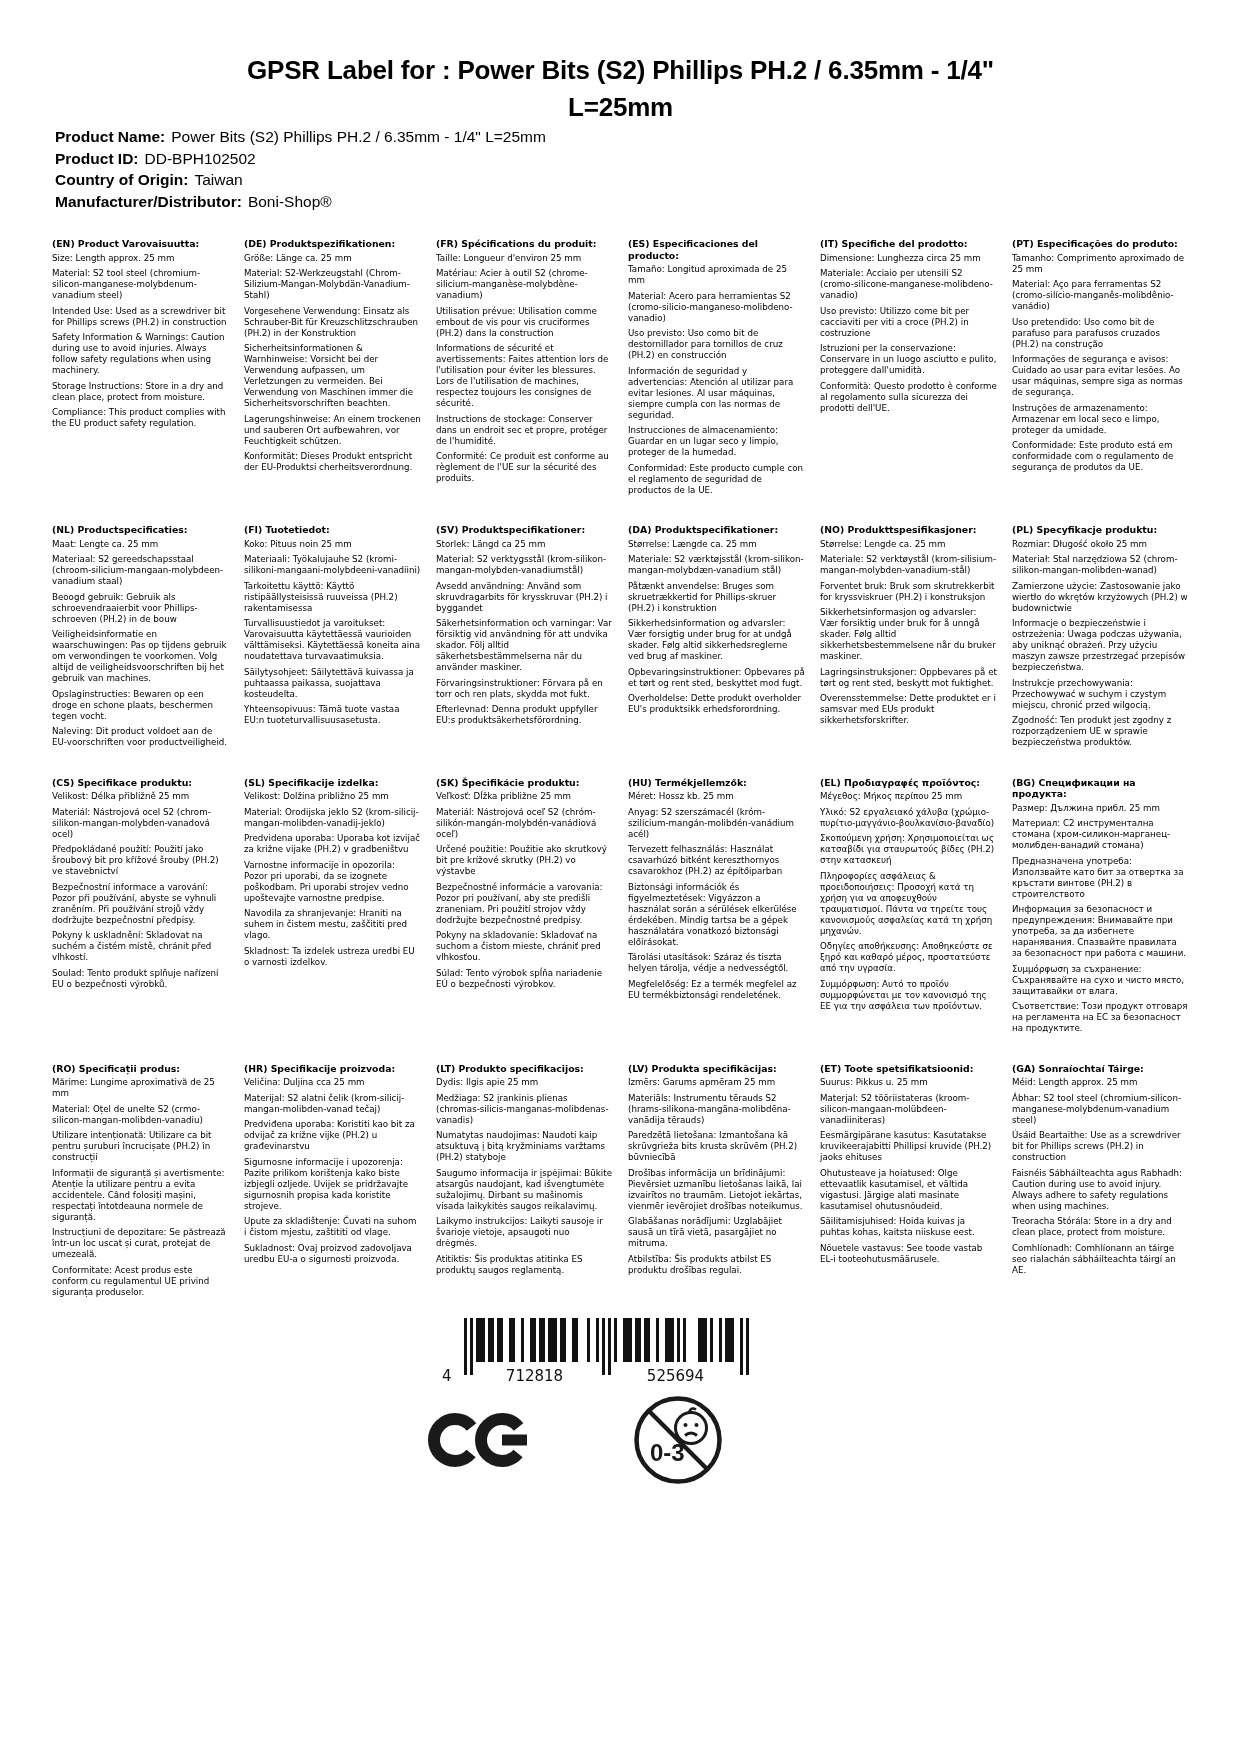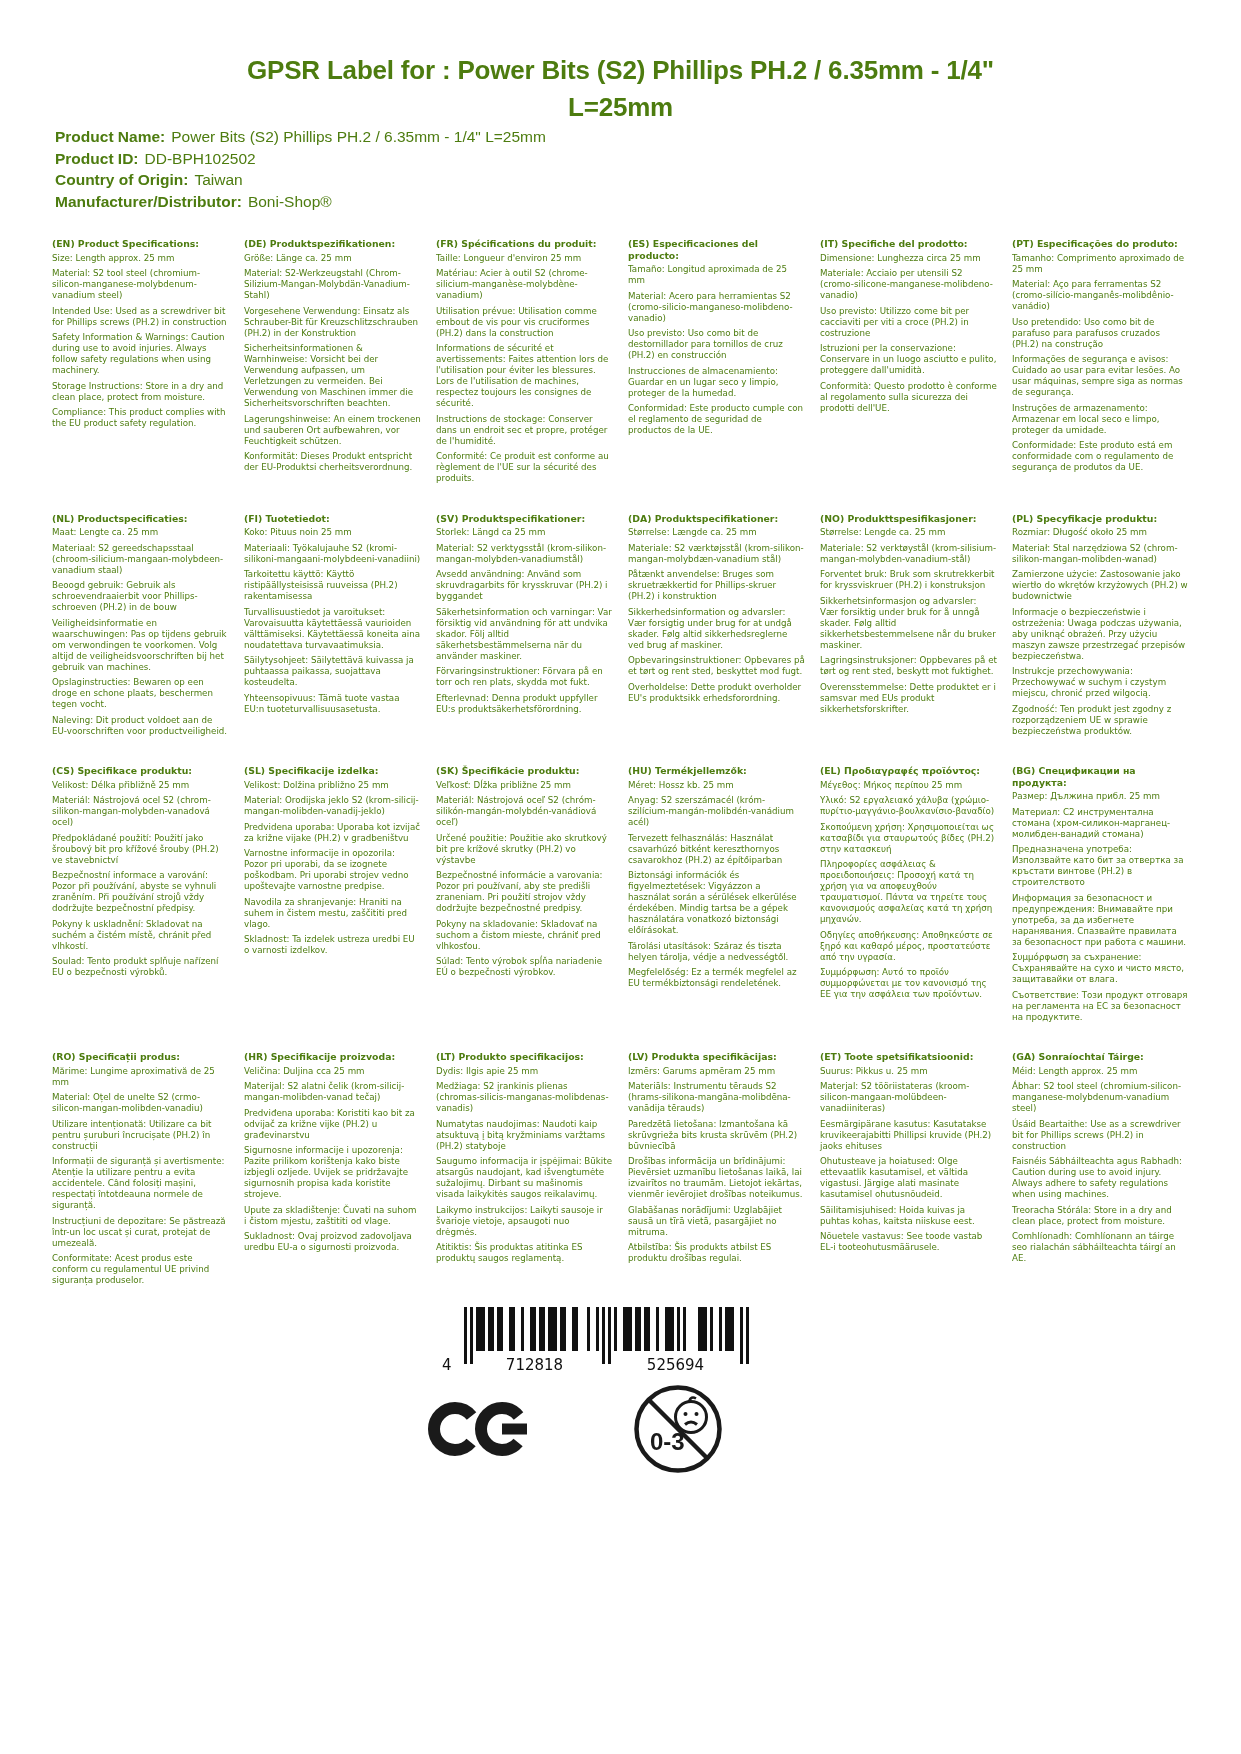--- a/index.html
+++ b/index.html
@@ -1,16 +1,16 @@
 <!DOCTYPE html>
 <html><head>
 <meta charset="utf-8">
 <style>
   html,body{margin:0;padding:0;background:#fff;}
-  .page{width:1241px;height:1754px;background:#ffffff;color:#4d7c0f;position:relative;overflow:hidden;
+  .page{width:1241px;height:1754px;background:#ffffff;color:#000000;position:relative;overflow:hidden;
         font-family:"DejaVu Sans",sans-serif;}
   .title{margin:0;padding-top:52px;text-align:center;
          font-family:"Liberation Sans",sans-serif;font-weight:bold;font-size:26px;line-height:37px;
          letter-spacing:-0.2px;}
   .info{padding:0 55px;}
   .info-row{font-family:"Liberation Sans",sans-serif;font-size:15.5px;line-height:21.5px;}
   .info-label{font-weight:bold;margin-right:6px;}
   .grid{display:grid;grid-template-columns:repeat(6,1fr);column-gap:15px;row-gap:24px;
         padding:0 52px;margin-top:26px;align-items:start;}
   .lang-cell{min-width:0;}
@@ -33,21 +33,21 @@
 
   <div class="info">
     <div class="info-row"><span class="info-label">Product Name:</span><span>Power Bits (S2) Phillips PH.2 / 6.35mm - 1/4" L=25mm</span></div>
     <div class="info-row"><span class="info-label">Product ID:</span><span>DD-BPH102502</span></div>
     <div class="info-row"><span class="info-label">Country of Origin:</span><span>Taiwan</span></div>
     <div class="info-row"><span class="info-label">Manufacturer/Distributor:</span><span>Boni-Shop®</span></div>
   </div>
 
   <div class="grid">
       <div class="lang-cell">
-        <div class="lang-heading">(EN) Product Specifications:</div>
+        <div class="lang-heading">(EN) Product Varovaisuutta:</div>
         <p class="spec">Size: Length approx. 25 mm</p>
         <p class="spec">Material: S2 tool steel (chromium-silicon-manganese-molybdenum-vanadium steel)</p>
         <p class="spec">Intended Use: Used as a screwdriver bit for Phillips screws (PH.2) in construction</p>
         <p class="spec">Safety Information &amp; Warnings: Caution during use to avoid injuries. Always follow safety regulations when using machinery.</p>
         <p class="spec">Storage Instructions: Store in a dry and clean place, protect from moisture.</p>
         <p class="spec">Compliance: This product complies with the EU product safety regulation.</p>
       </div>
       <div class="lang-cell">
         <div class="lang-heading">(DE) Produktspezifikationen:</div>
         <p class="spec">Größe: Länge ca. 25 mm</p>
@@ -64,20 +64,21 @@
         <p class="spec">Utilisation prévue: Utilisation comme embout de vis pour vis cruciformes (PH.2) dans la construction</p>
         <p class="spec">Informations de sécurité et avertissements: Faites attention lors de l'utilisation pour éviter les blessures. Lors de l'utilisation de machines, respectez toujours les consignes de sécurité.</p>
         <p class="spec">Instructions de stockage: Conserver dans un endroit sec et propre, protéger de l'humidité.</p>
         <p class="spec">Conformité: Ce produit est conforme au règlement de l'UE sur la sécurité des produits.</p>
       </div>
       <div class="lang-cell">
         <div class="lang-heading">(ES) Especificaciones del producto:</div>
         <p class="spec">Tamaño: Longitud aproximada de 25 mm</p>
         <p class="spec">Material: Acero para herramientas S2 (cromo-silicio-manganeso-molibdeno-vanadio)</p>
         <p class="spec">Uso previsto: Uso como bit de destornillador para tornillos de cruz (PH.2) en construcción</p>
+        <p class="spec">Información de seguridad y advertencias: Atención al utilizar para evitar lesiones. Al usar máquinas, siempre cumpla con las normas de seguridad.</p>
         <p class="spec">Instrucciones de almacenamiento: Guardar en un lugar seco y limpio, proteger de la humedad.</p>
         <p class="spec">Conformidad: Este producto cumple con el reglamento de seguridad de productos de la UE.</p>
       </div>
       <div class="lang-cell">
         <div class="lang-heading">(IT) Specifiche del prodotto:</div>
         <p class="spec">Dimensione: Lunghezza circa 25 mm</p>
         <p class="spec">Materiale: Acciaio per utensili S2 (cromo-silicone-manganese-molibdeno-vanadio)</p>
         <p class="spec">Uso previsto: Utilizzo come bit per cacciaviti per viti a croce (PH.2) in costruzione</p>
         <p class="spec">Istruzioni per la conservazione: Conservare in un luogo asciutto e pulito, proteggere dall'umidità.</p>
         <p class="spec">Conformità: Questo prodotto è conforme al regolamento sulla sicurezza dei prodotti dell'UE.</p>

